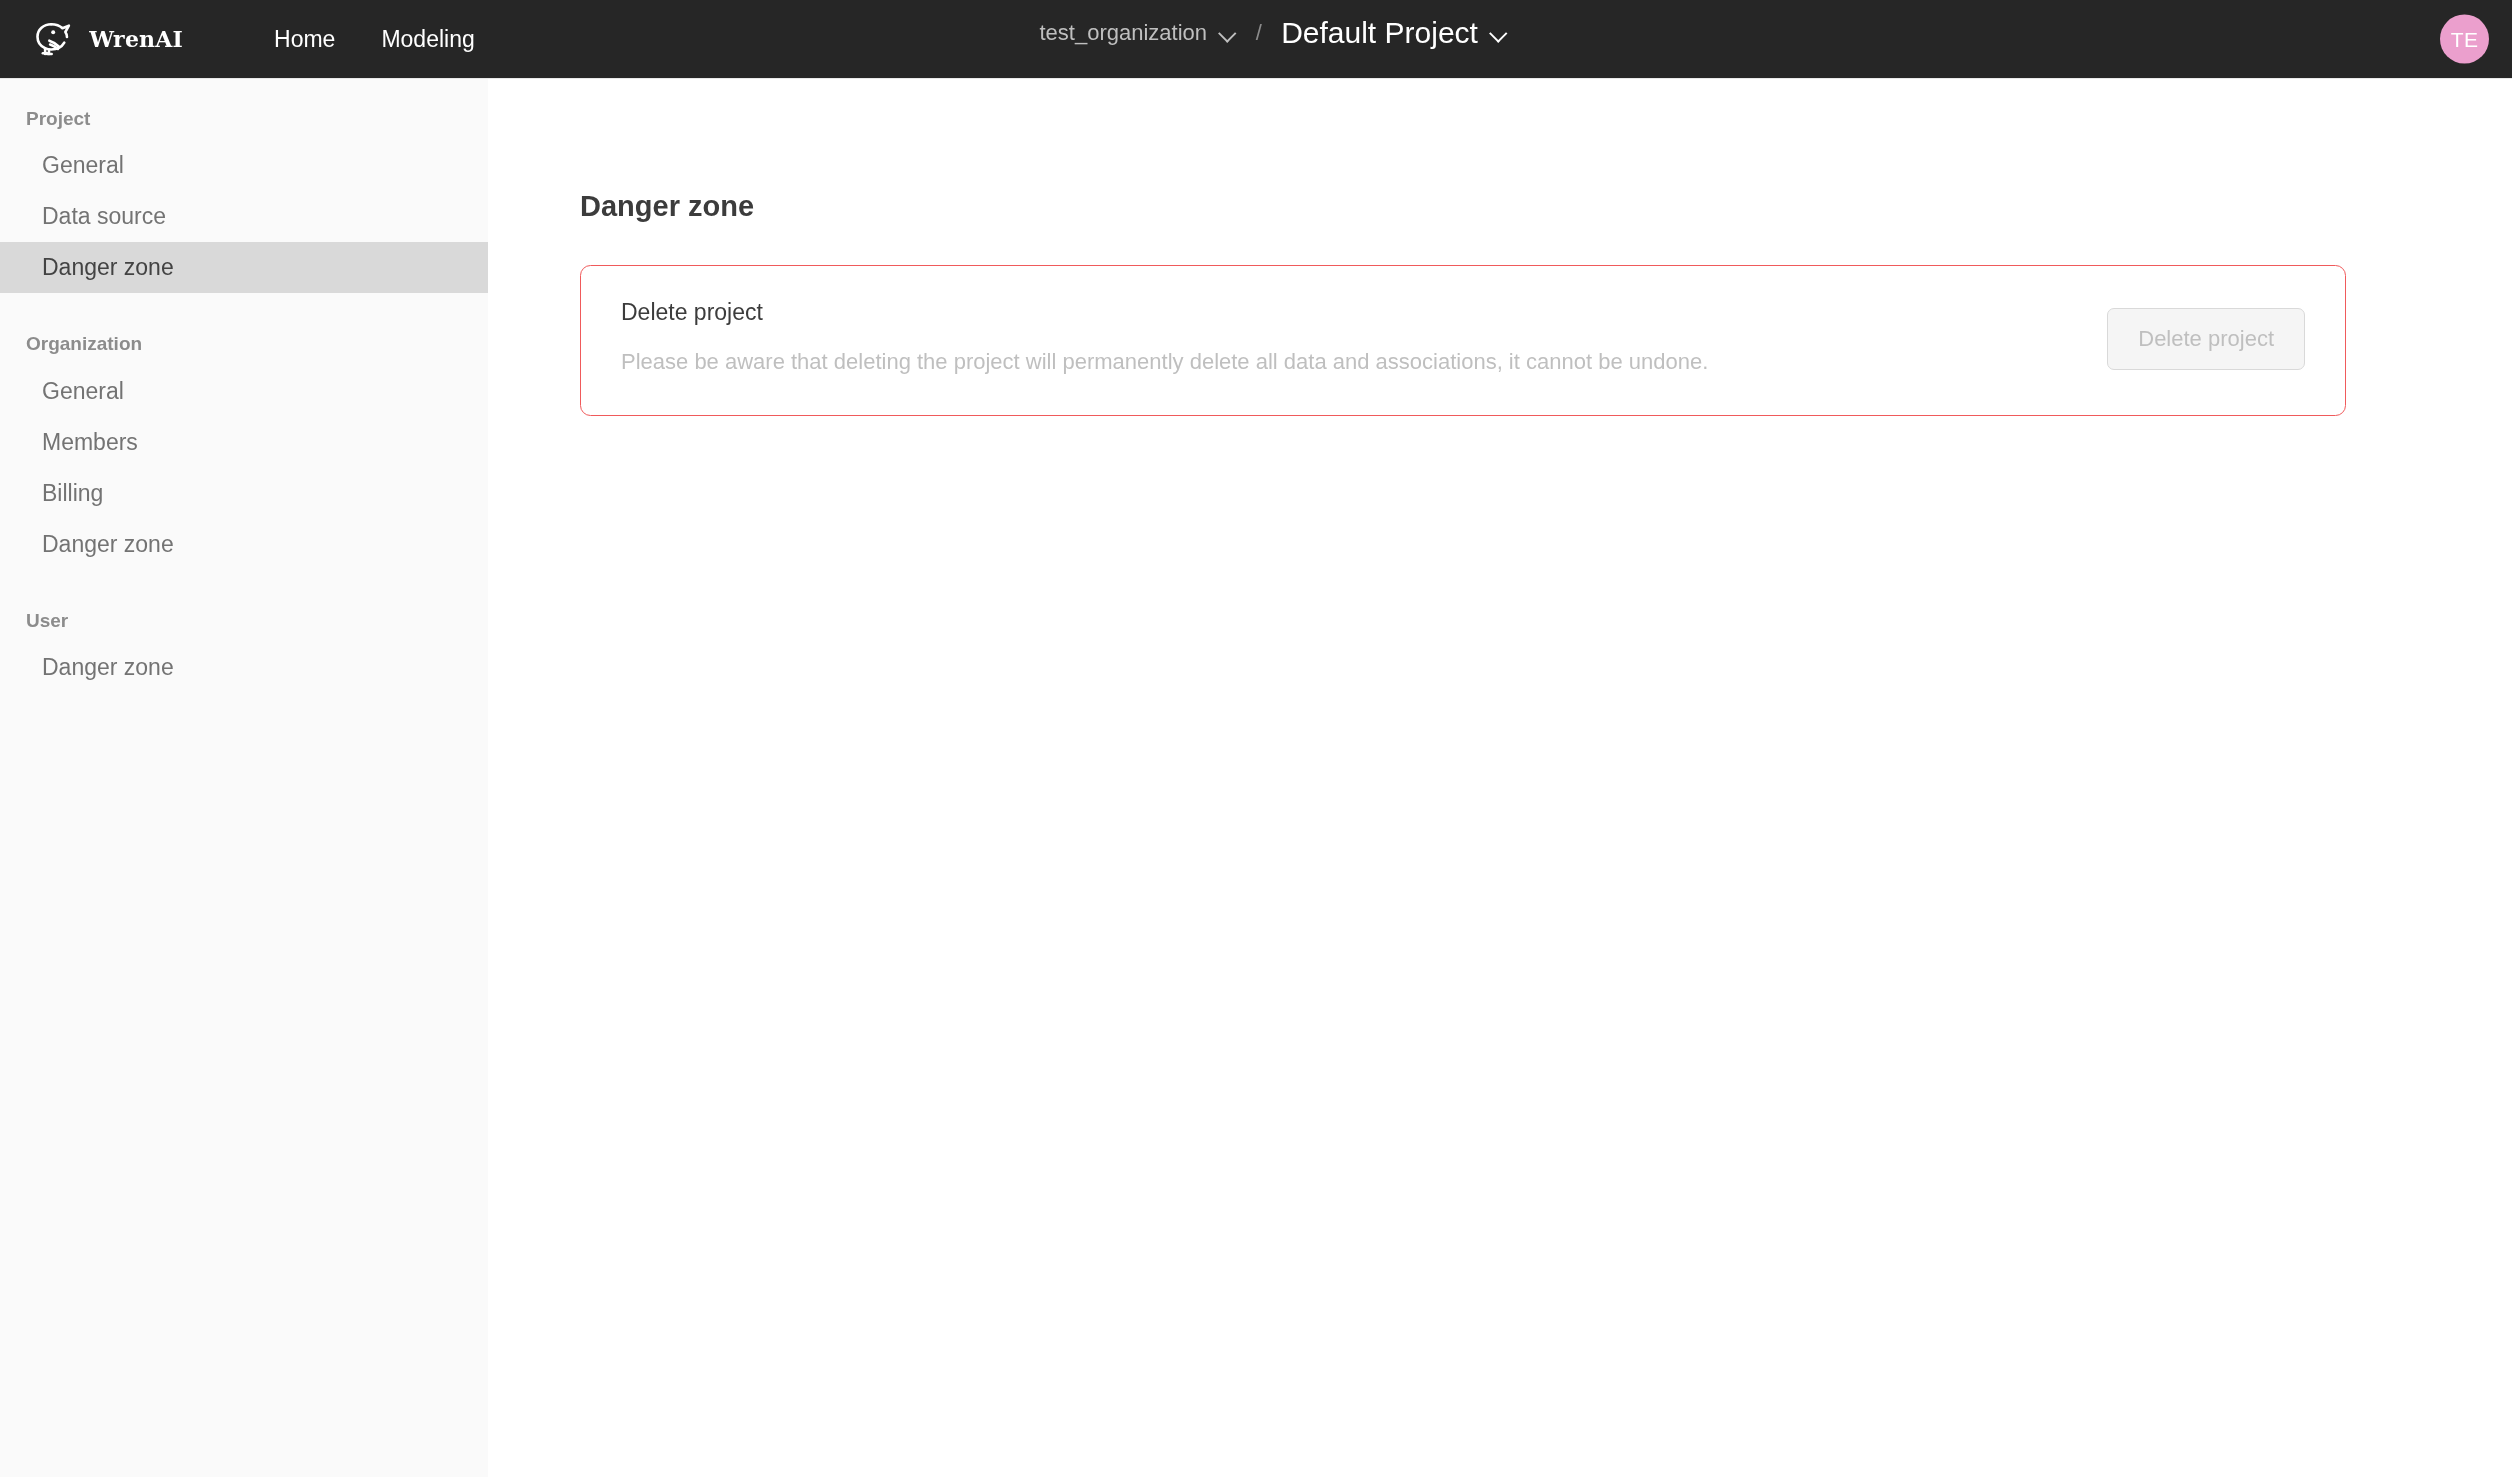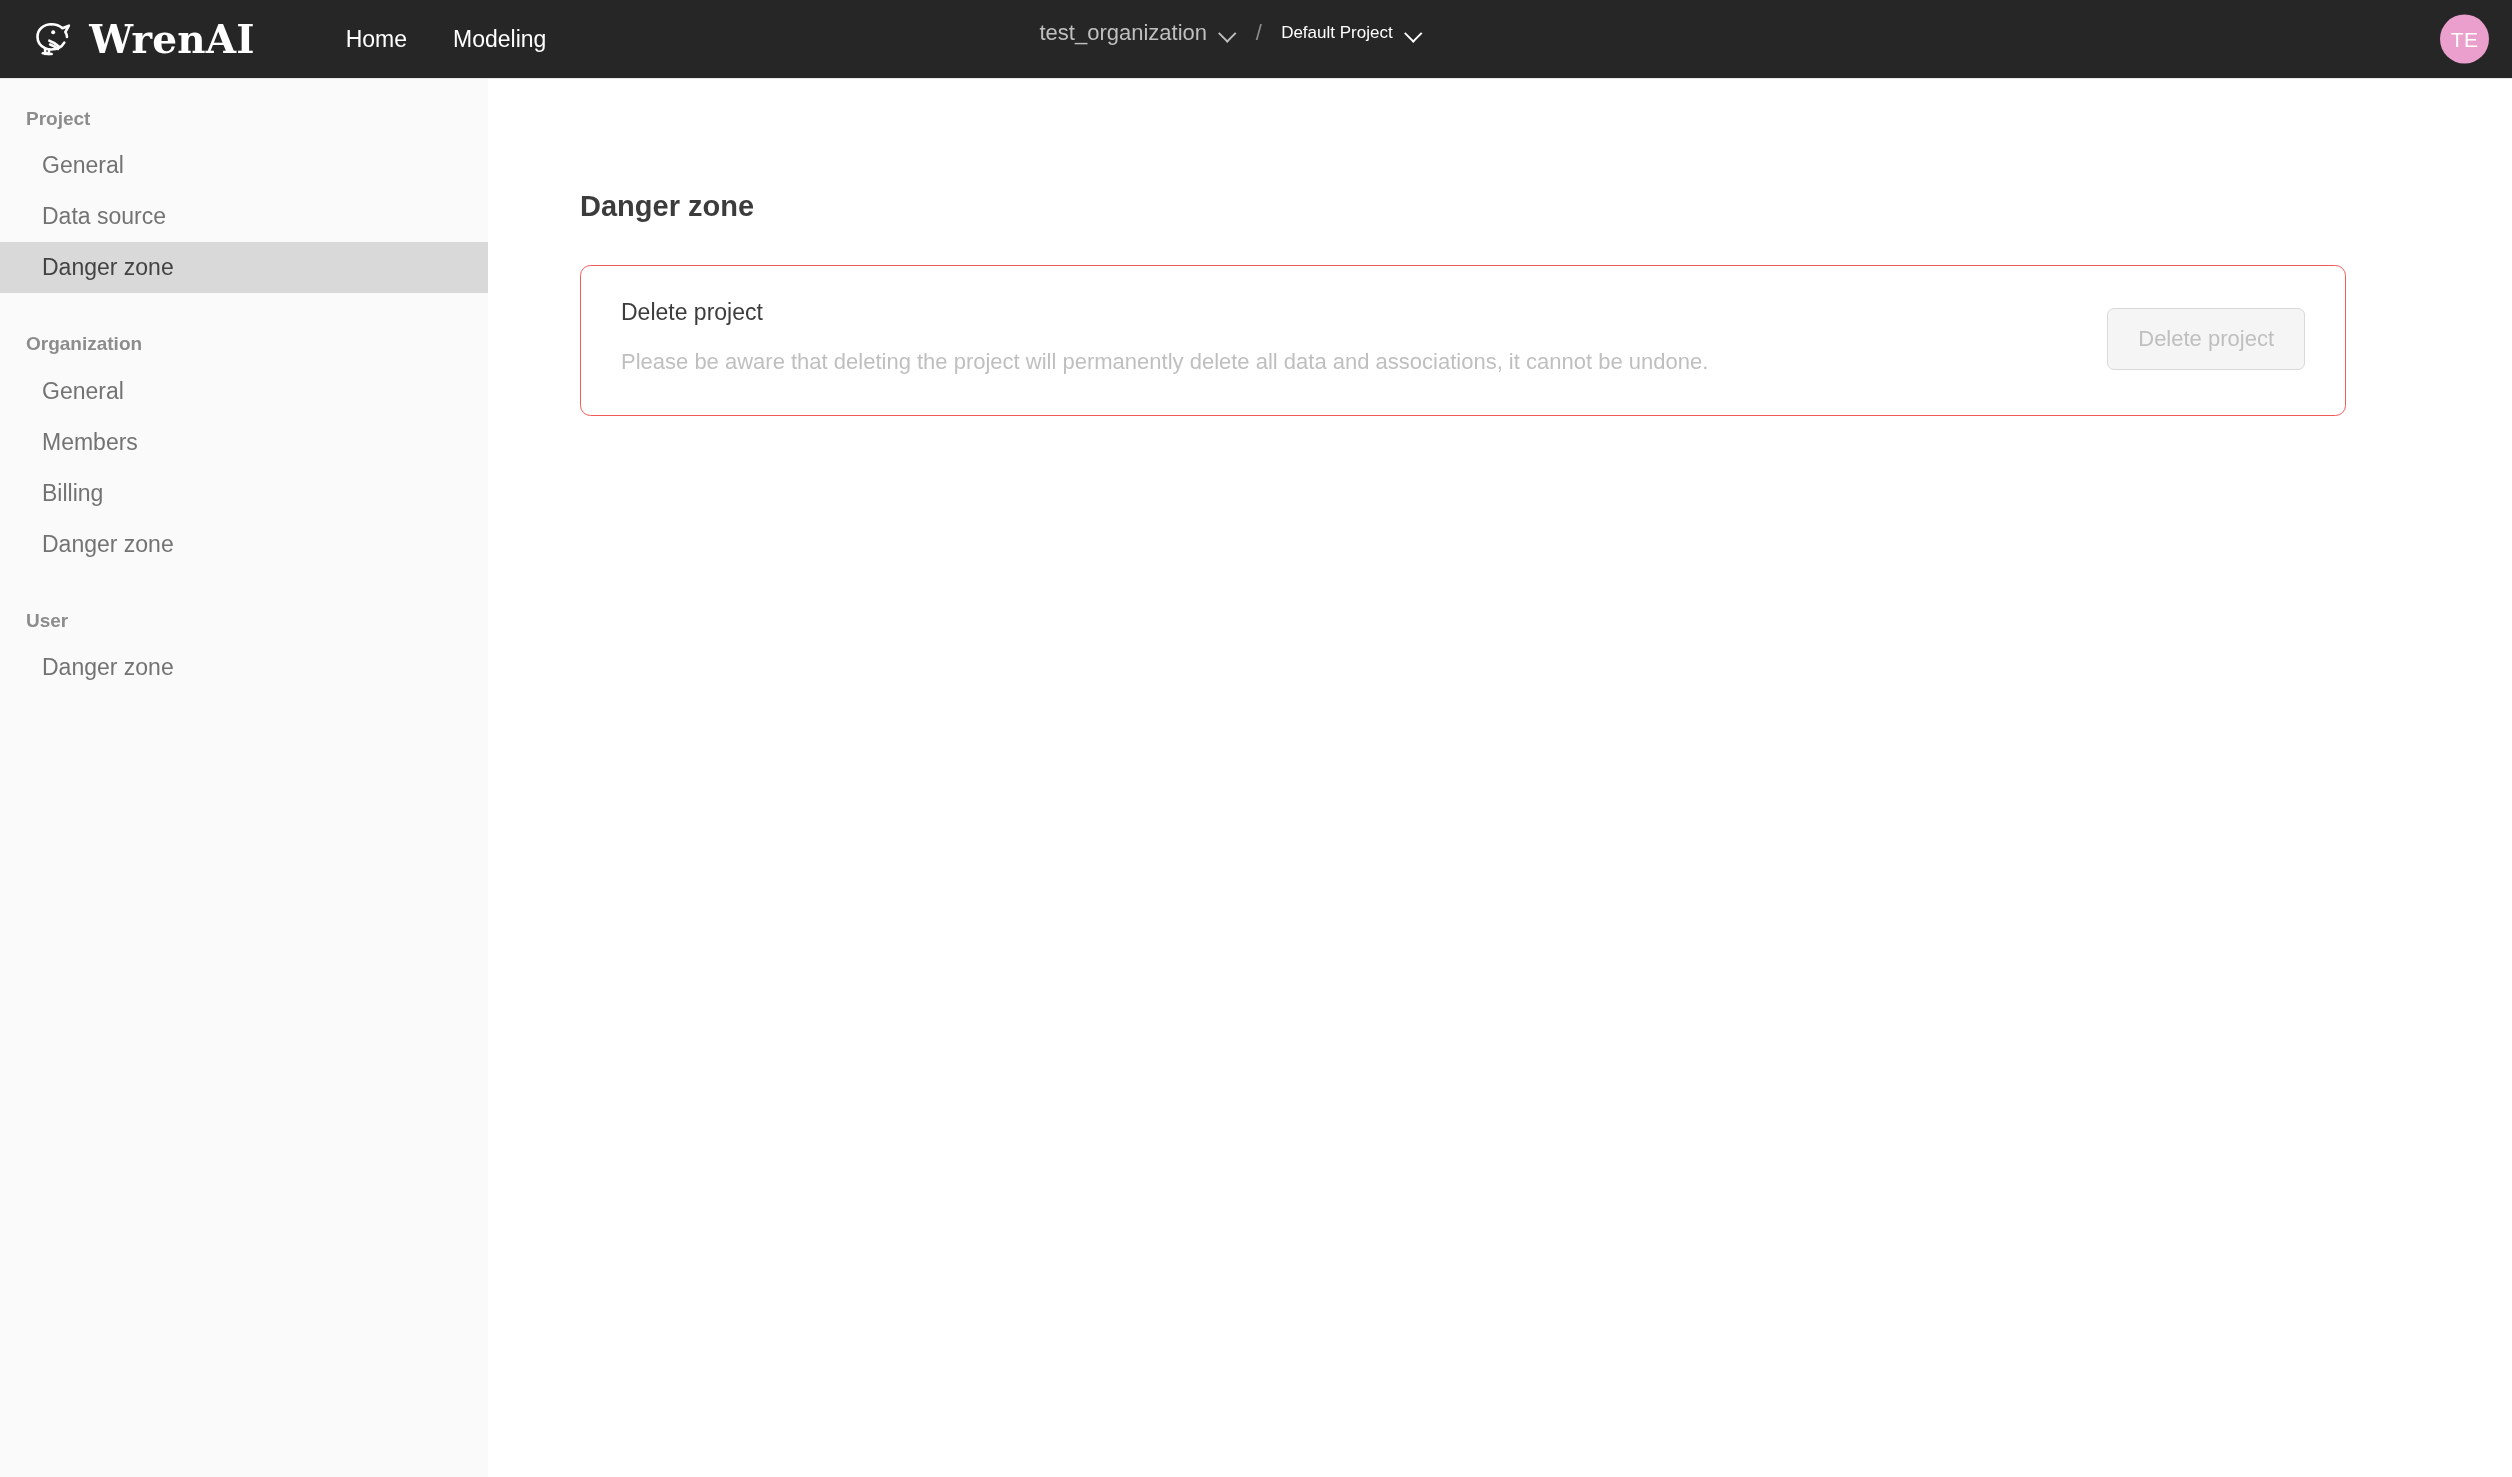--- a/index.html
+++ b/index.html
@@ -45,21 +45,21 @@
     width: 54px;
     height: 54px;
     display: flex;
     align-items: center;
     justify-content: center;
   }
   .brand-logo svg { display: block; }
   .brand-name {
     color: #ffffff;
     font-family: "DejaVu Serif", serif;
-    font-size: 39px;
+    font-size: 22px;
     font-weight: 700;
     letter-spacing: 0.2px;
     line-height: 1;
   }
 
   .main-nav {
     display: flex;
     align-items: center;
     margin-left: 68px;
     gap: 0;
@@ -86,21 +86,21 @@
   .crumb {
     display: flex;
     align-items: center;
     gap: 12.2px;
     padding: 7px 10.5px;
     cursor: pointer;
     border-radius: 3.5px;
     white-space: nowrap;
   }
   .crumb-org   { color: #bfbfbf; font-size: 22px; line-height: 1; }
-  .crumb-proj  { color: #ffffff; font-size: 17px; line-height: 1; }
+  .crumb-proj  { color: #ffffff; font-size: 30px; line-height: 1; }
   .crumb-sep {
     color: #8c8c8c;
     font-size: 22px;
     padding: 0 8.7px;
     user-select: none;
   }
   .chev {
     display: inline-block;
     width: 17.4px;
     height: 17.4px;

